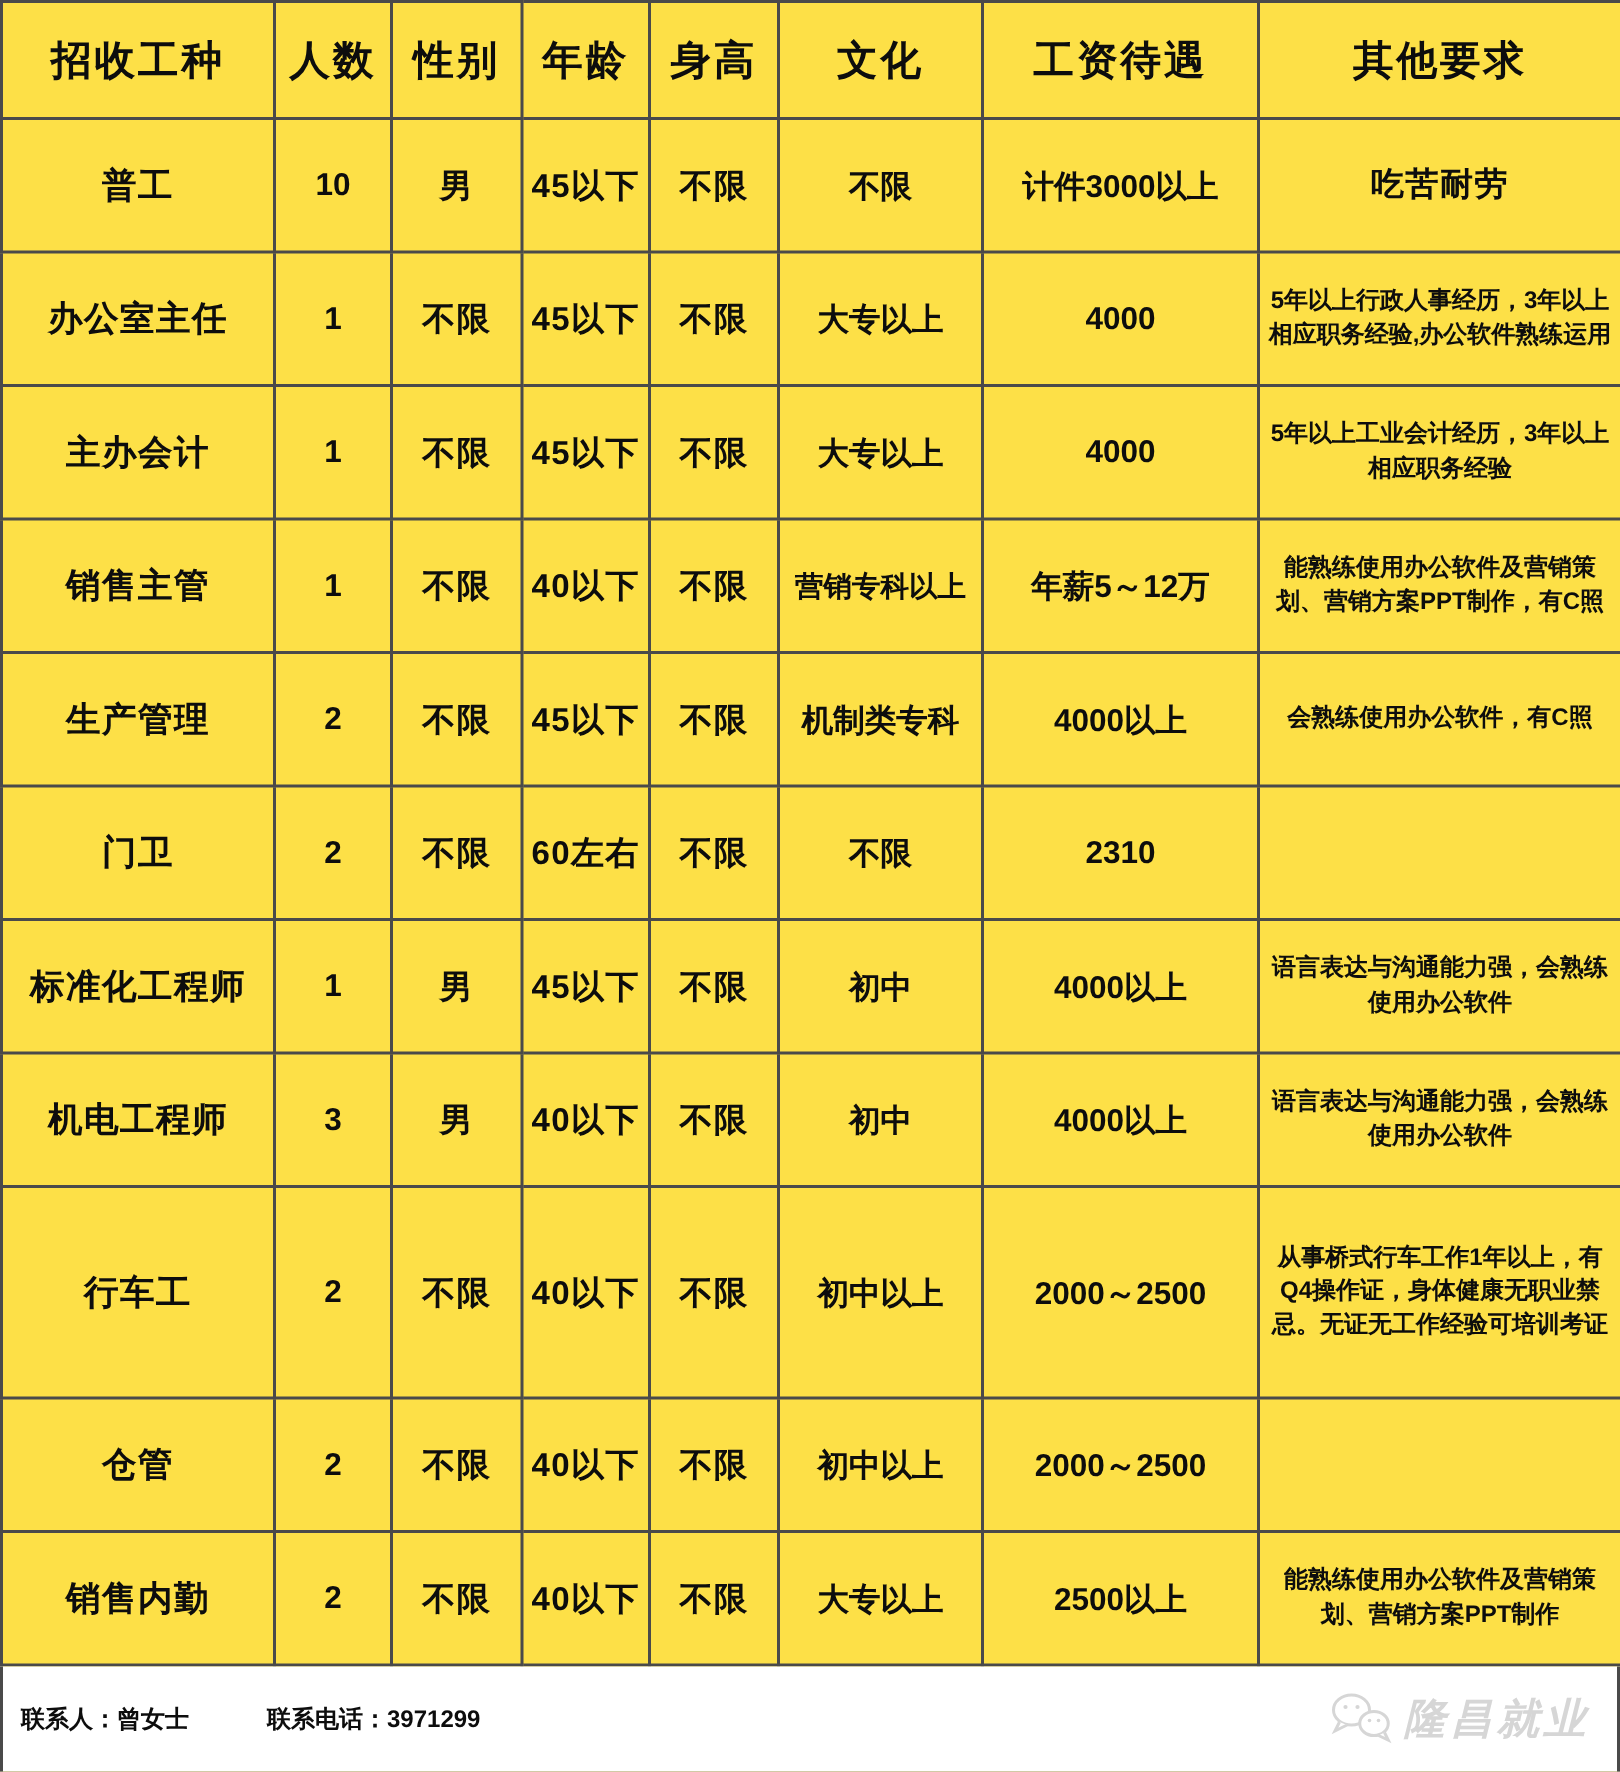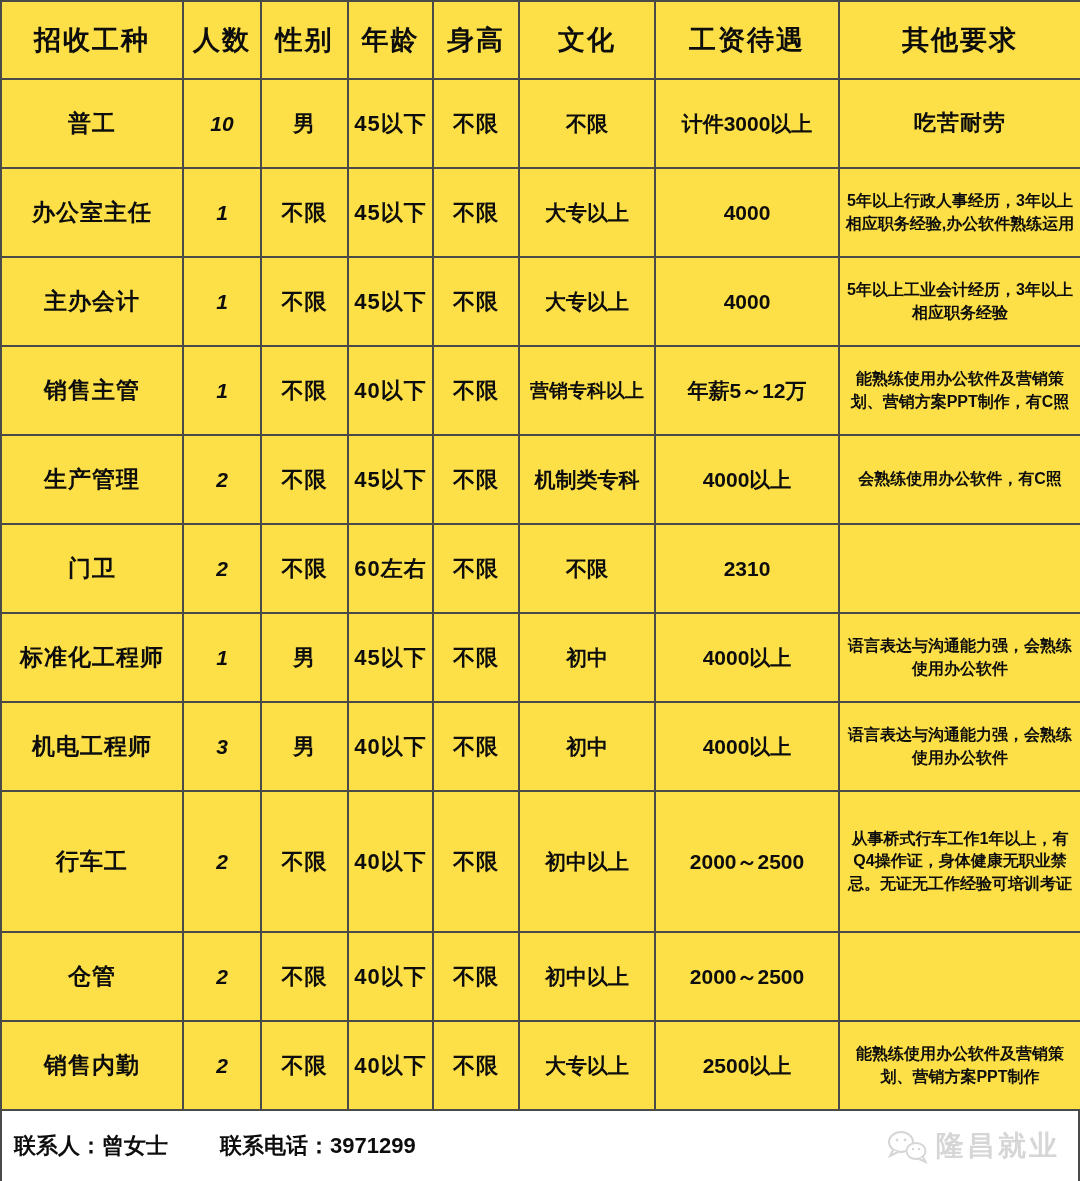--- a/index.html
+++ b/index.html
@@ -22,21 +22,21 @@
     vertical-align:middle;
     padding:2px 4px;
     box-sizing:border-box;
     overflow:hidden;
   }
   table.jobs th{font-size:27px;letter-spacing:2px;}
   tr.hdr{height:78px;}
   tr.row{height:89px;}
   tr.row-tall{height:141px;}
   td.job{font-size:23px;letter-spacing:1px;}
-  td.num{font-size:21px;font-style:italic;}
+  td.num{font-size:21px;}
   td.plain{font-size:22px;letter-spacing:1px;}
   td.edu{font-size:21px;}
   td.edu.fz-sm{font-size:19px;letter-spacing:0;border-radius:27px;}
   td.salary{font-size:21px;border-radius:32px;}
   td.other{
     font-size:16px;
     text-align:left;
     padding:4px 8px 4px 10px;
     line-height:1.38;
   }
@@ -44,34 +44,35 @@
   .footer{
     height:72px;
     border:2px solid #4a4a4a;
     border-top:none;
     box-sizing:border-box;
     display:flex;
     align-items:center;
     position:relative;
     background:#fff;
   }
-  .footer .ft{font-size:22px;font-weight:bold;white-space:nowrap;}
+  .footer .ft{font-size:16px;font-weight:bold;white-space:nowrap;}
   .ft-contact{margin-left:12px;}
   .ft-phone{margin-left:52px;text-align:right;}
   .ft-service{margin-left:26px;}
   .watermark{
     position:absolute;
     right:18px;
     top:50%;
     transform:translateY(-50%);
     display:flex;
-    align-items:flex-end;
+    align-items:flex-start;
     gap:8px;
     color:#d6d6d6;
     text-shadow:1px 1px 0 #ffffff;
+    font-style:italic;
   }
   .watermark .brand{
     font-size:28px;
     font-weight:bold;
     letter-spacing:3px;
   }
   .watermark svg{display:block;}
 </style>
 </head>
 <body>

